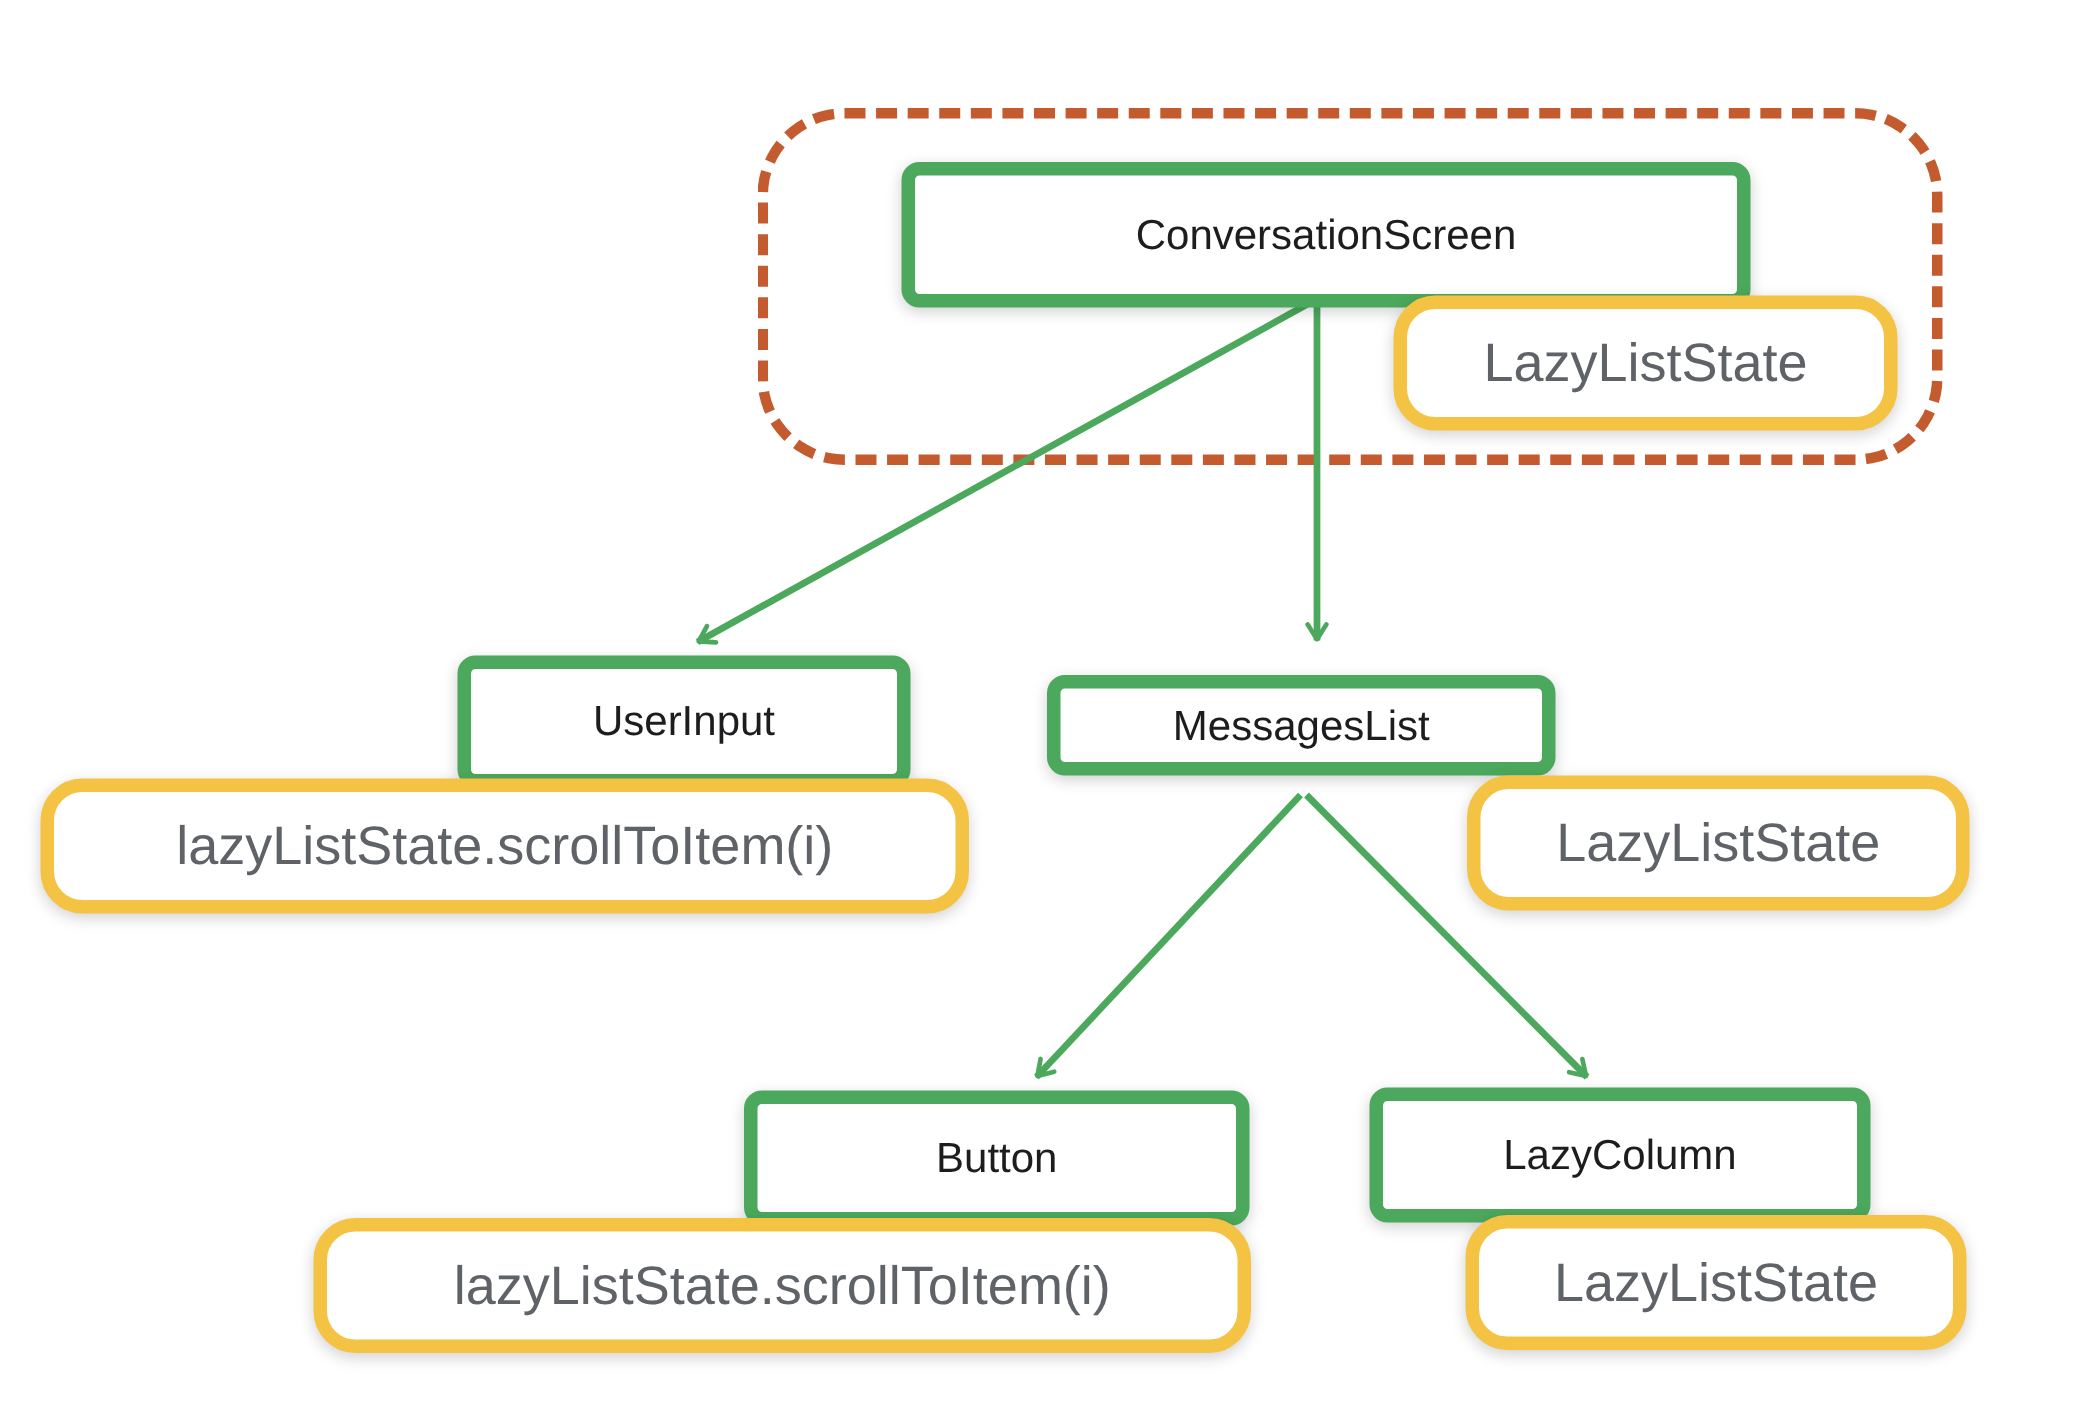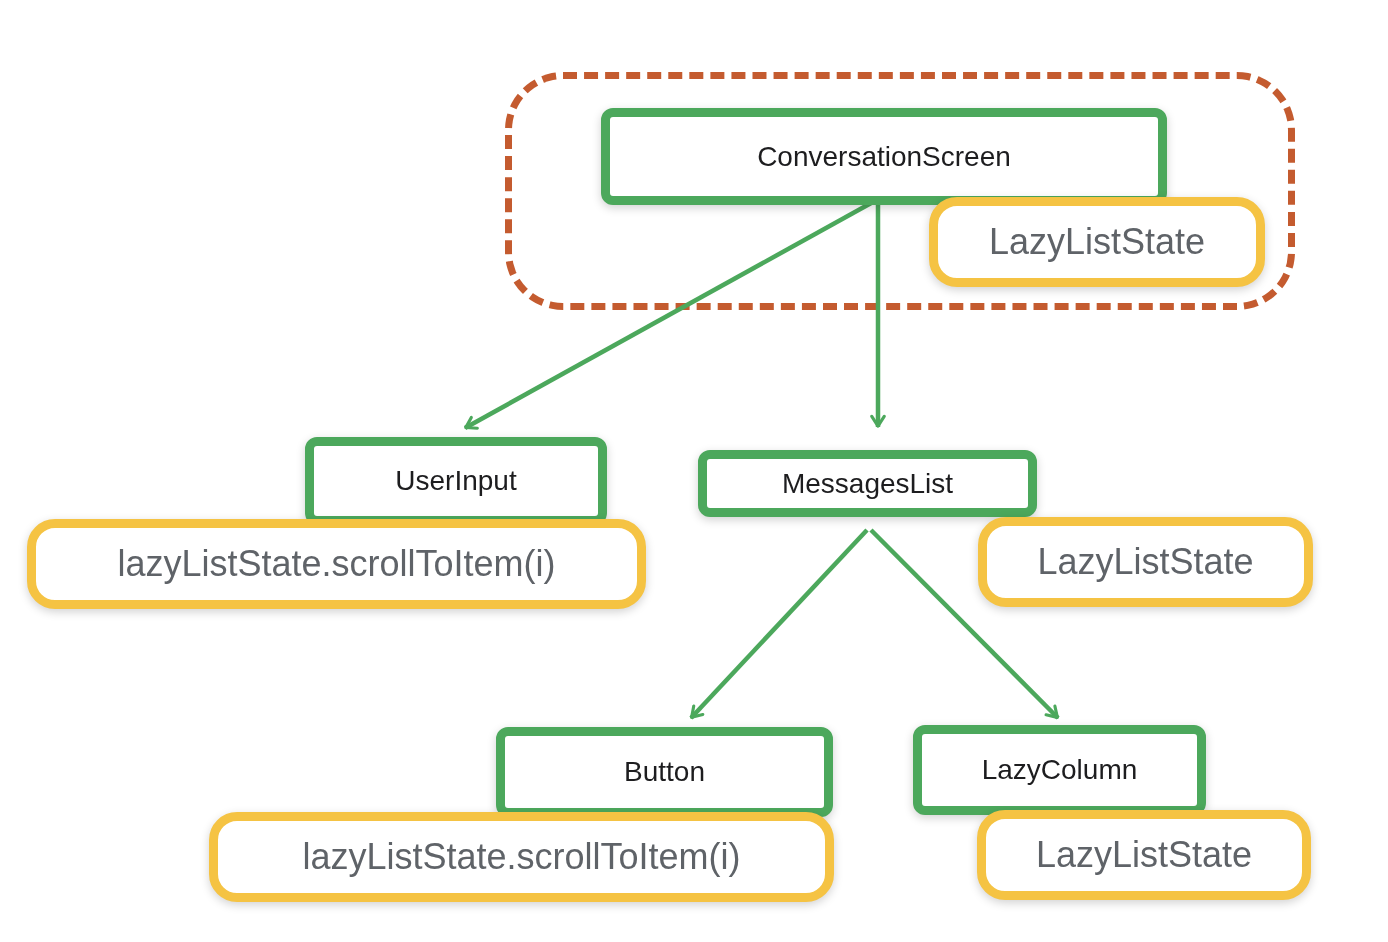--- a/index.html
+++ b/index.html
@@ -73,21 +73,21 @@
   }
   
   #node-conversation-screen { left: 601px; top: 108px;  width: 566px; height: 97px; }
   #node-lazyliststate-top   { left: 929px; top: 197px;  width: 336px; height: 90px; }
   #node-user-input          { left: 305px; top: 437px;  width: 302px; height: 88px; }
   #node-scrolltoitem-left   { left: 27px;  top: 519px;  width: 619px; height: 90px; }
   #node-messages-list       { left: 698px; top: 450px;  width: 339px; height: 67px; }
   #node-lazyliststate-mid   { left: 978px; top: 517px;  width: 335px; height: 90px; }
   #node-button              { left: 496px; top: 727px;  width: 337px; height: 90px; text-align: center; }
   #node-scrolltoitem-bottom { left: 209px; top: 812px;  width: 625px; height: 90px; }
-  #node-lazy-column         { left: 913px; top: 725px;  width: 293px; height: 90px; }
+  #node-lazy-column         { left: 913px; top: 725px;  width: 334px; height: 90px; }
   #node-lazyliststate-bottom{ left: 977px; top: 810px;  width: 334px; height: 90px; }
 </style>
 </head>
 <body>
 
 <div id="stage">
 
 
   <div class="ancestor-outline"></div>
 

